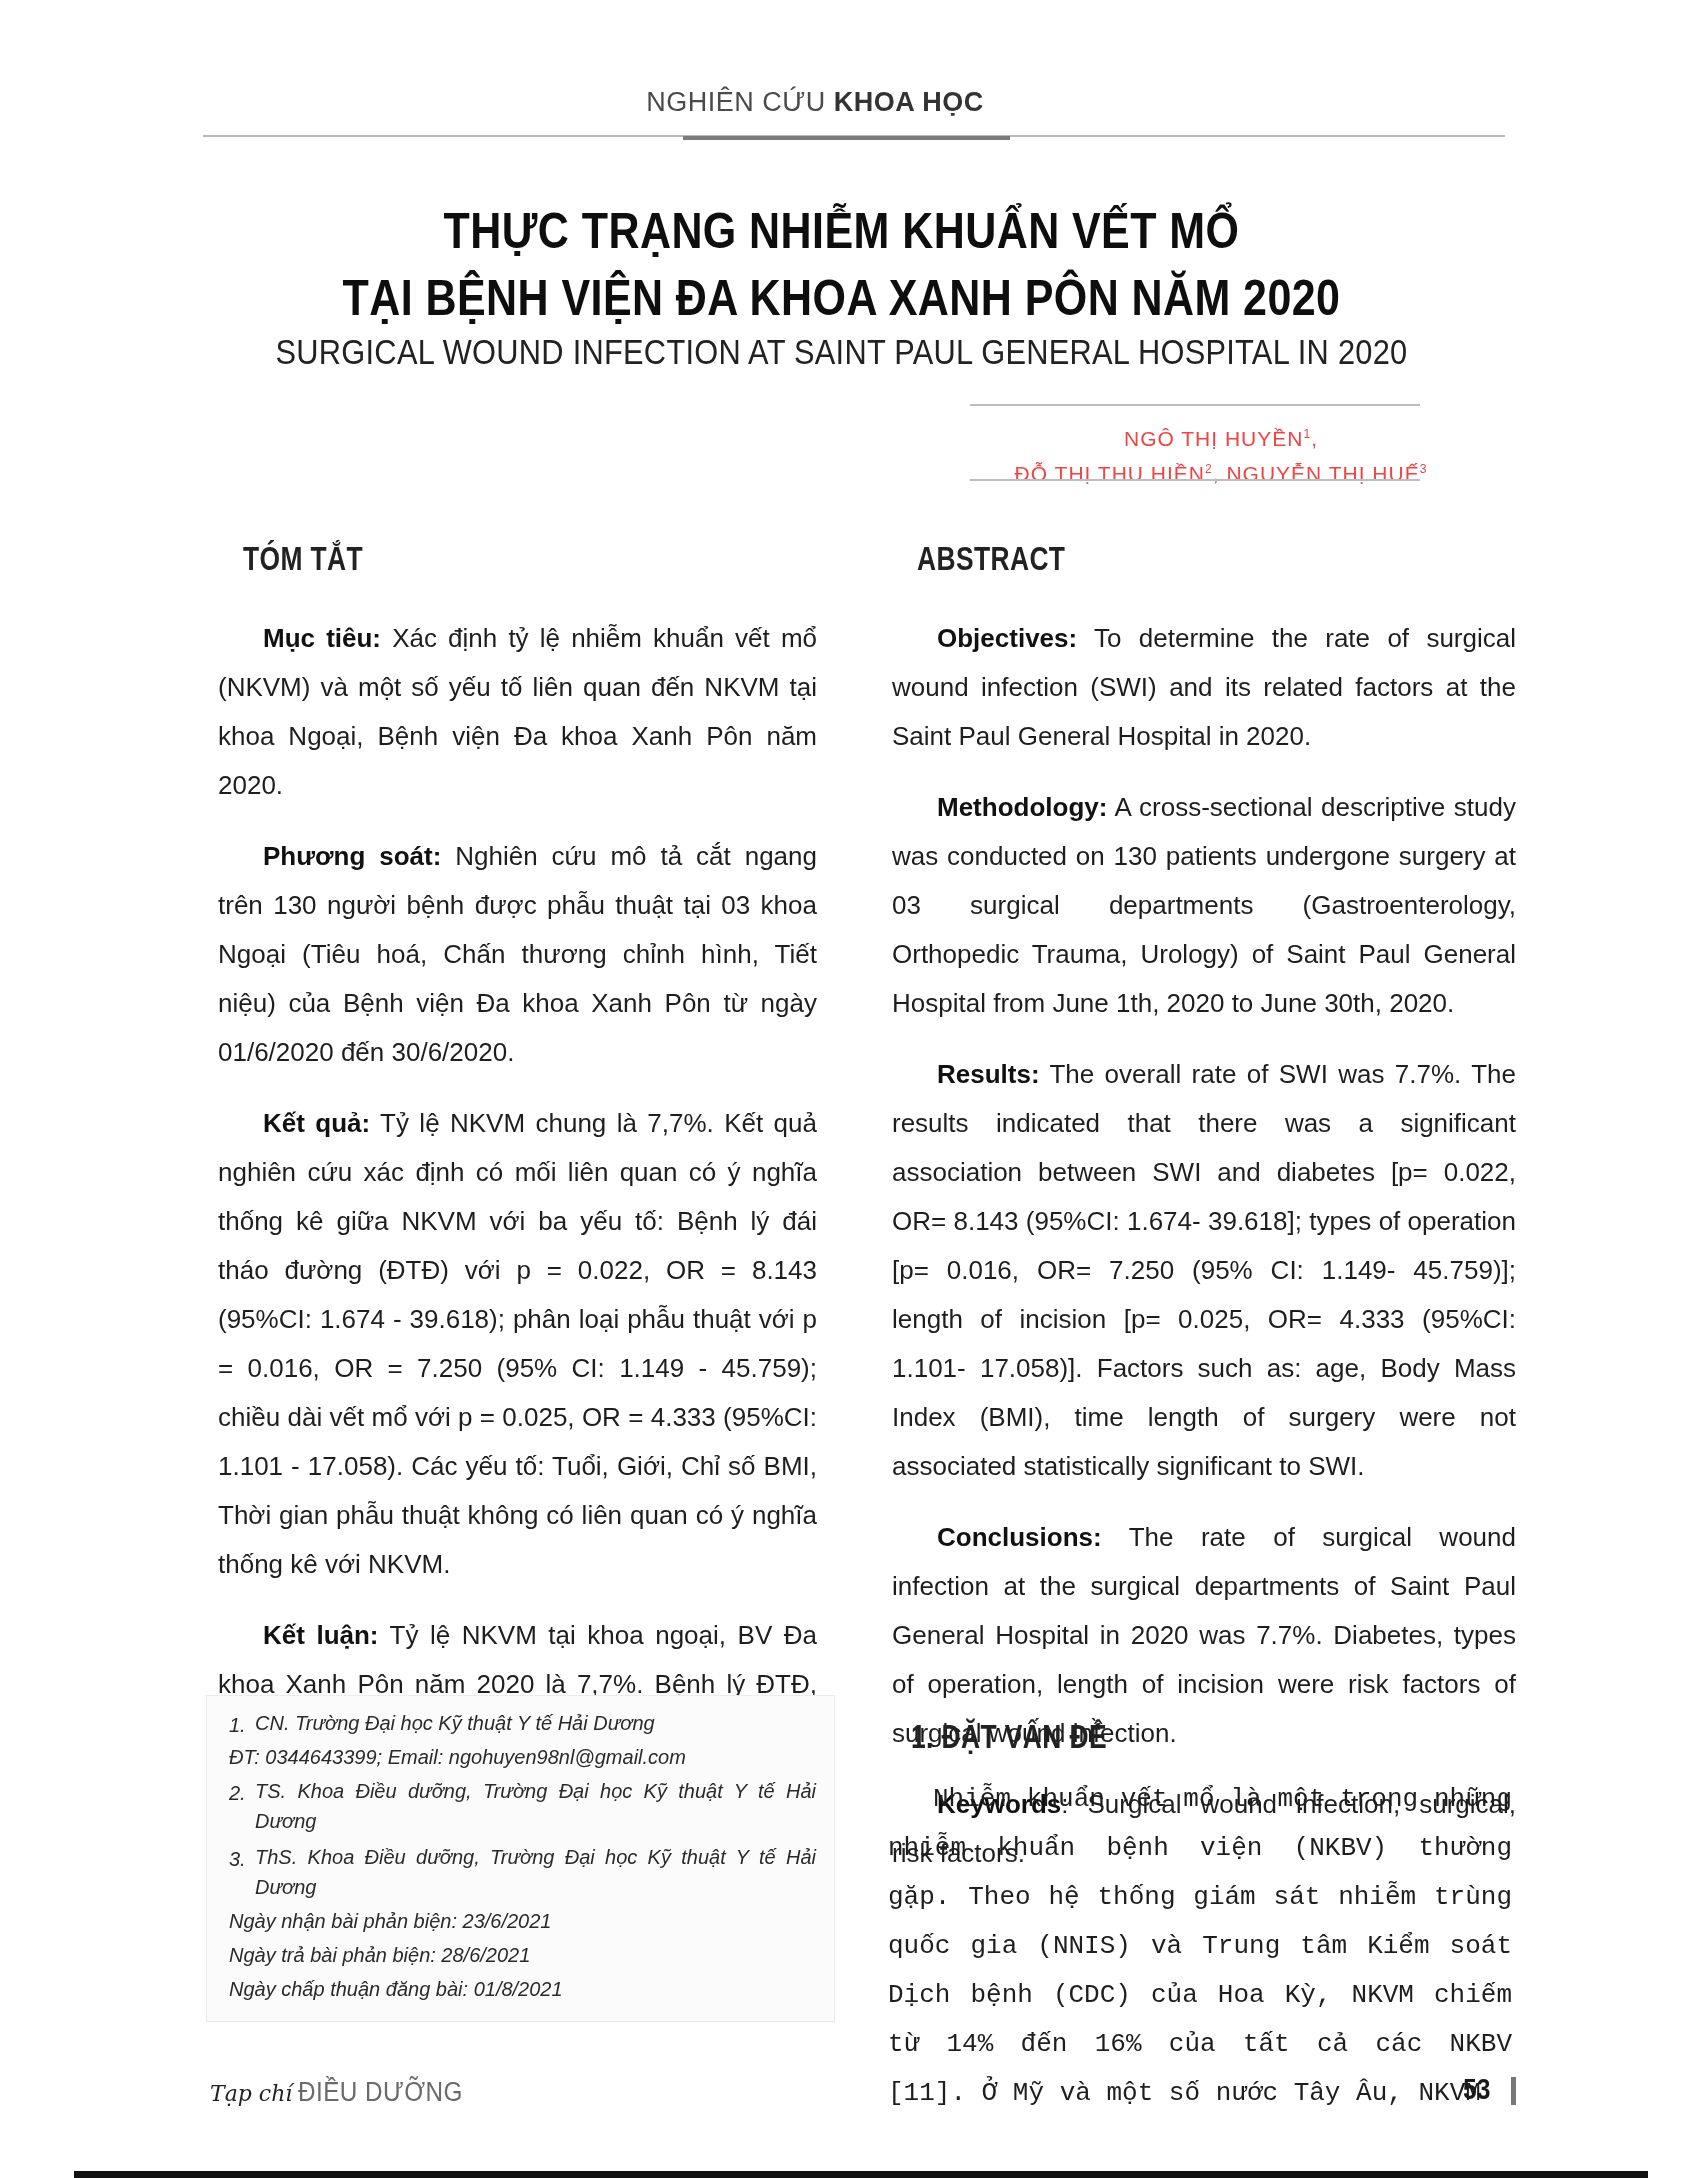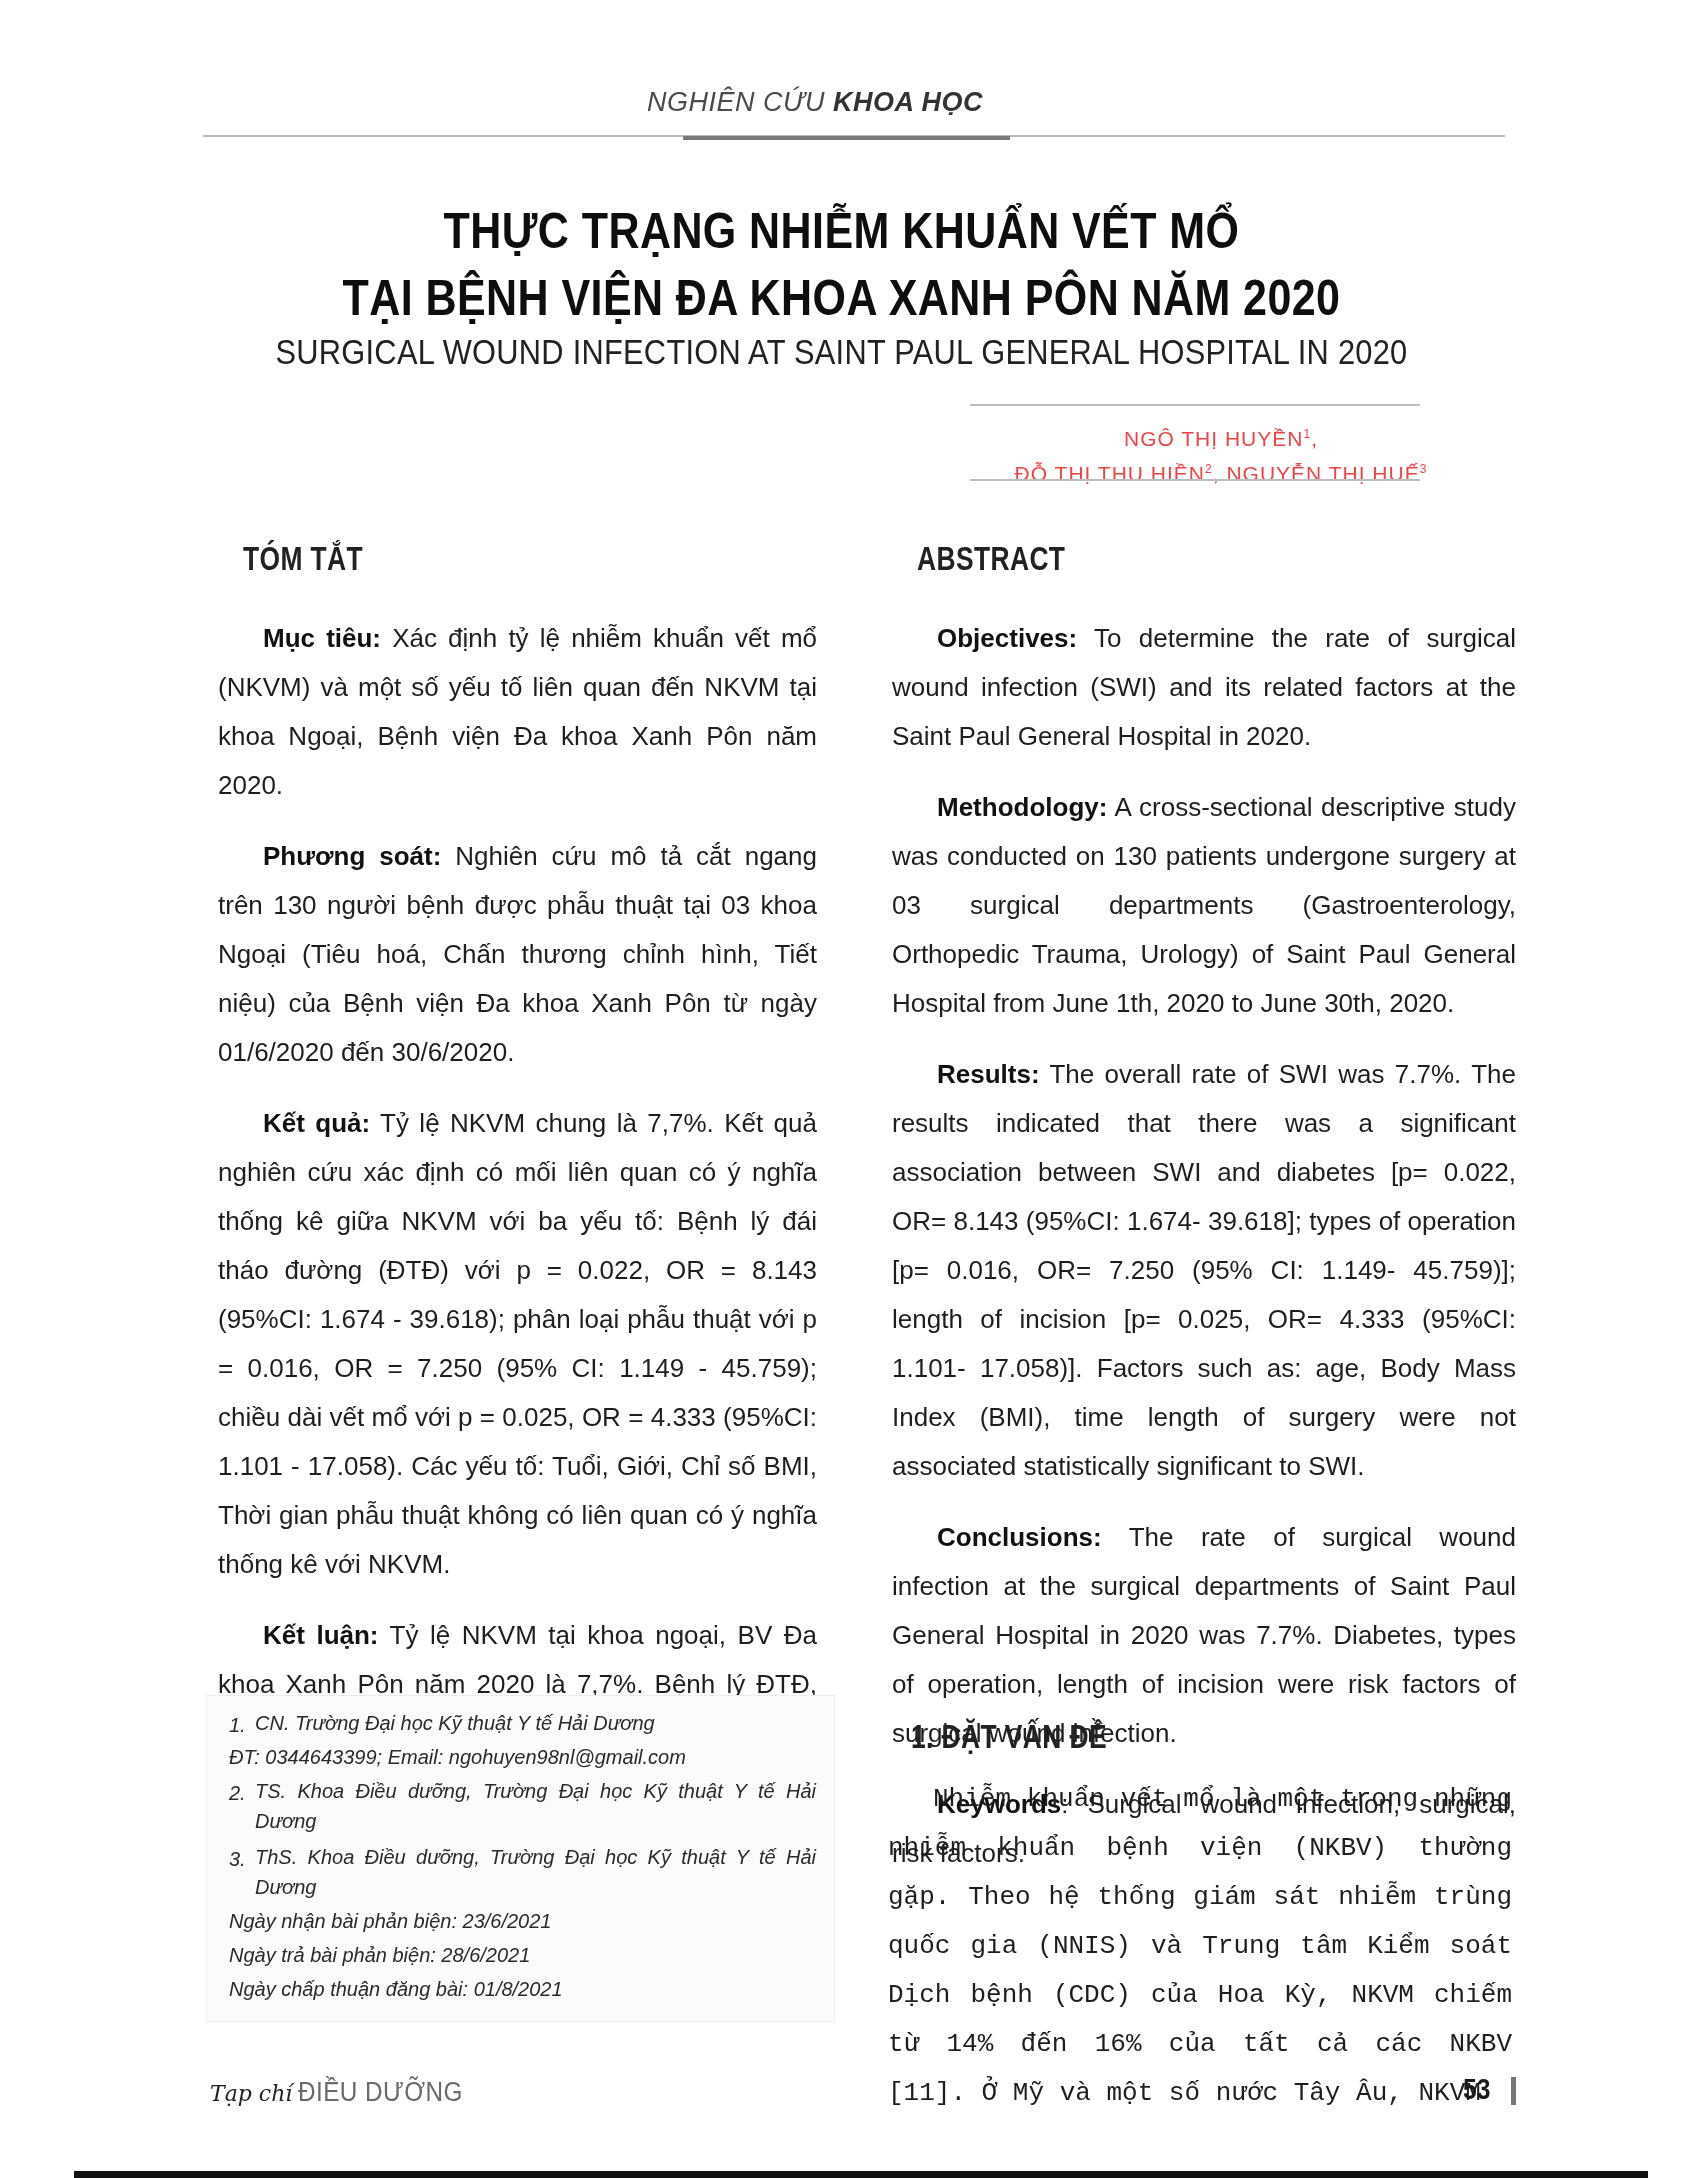--- a/index.html
+++ b/index.html
@@ -1,18 +1,18 @@
 <!DOCTYPE html>
 <html><head>
 <meta charset="utf-8">
 <style>
   html, body { margin: 0; padding: 0; background: #ffffff; }
   body { width: 1683px; height: 2178px; position: relative; overflow: hidden; color: #1d1d1d; font-family: "Liberation Sans", sans-serif; }
 
-  .running-head { position: absolute; top: 87px; left: 0; width: 1630px; text-align: center; font-size: 27px; letter-spacing: 0.5px; color: #4a4a4a; font-family: "Liberation Sans", sans-serif; font-style: italic; }
+  .running-head { position: absolute; top: 87px; left: 0; width: 1630px; text-align: center; font-size: 27px; letter-spacing: 0.5px; color: #4a4a4a; font-family: "Liberation Sans", sans-serif; }
   .running-head b { color: #333; font-weight: bold; }
   .head-rule { position: absolute; top: 135px; left: 203px; width: 1302px; height: 2px; background: #b8b8b8; }
   .head-rule-dark { position: absolute; top: 136px; left: 683px; width: 327px; height: 4px; background: #7a7a7a; }
 
   .title-vn { position: absolute; top: 198px; left: 0; width: 1683px; text-align: center; font-family: "Liberation Sans", sans-serif; font-weight: bold; font-size: 50px; line-height: 67px; color: #0e0e0e; transform: scaleX(0.86); transform-origin: center; letter-spacing: 0.5px; }
   .title-en { position: absolute; top: 332px; left: 0; width: 1683px; text-align: center; font-size: 35px; color: #222; transform: scaleX(0.88); transform-origin: center; letter-spacing: 0.3px; }
 
   .author-rule { position: absolute; left: 970px; width: 450px; height: 2px; background: #bdbdbd; }
   .authors { position: absolute; top: 419px; left: 986px; width: 470px; text-align: center; font-size: 21px; line-height: 31px; color: #ef4444; letter-spacing: 1px; }
   .authors sup { font-size: 12px; }

